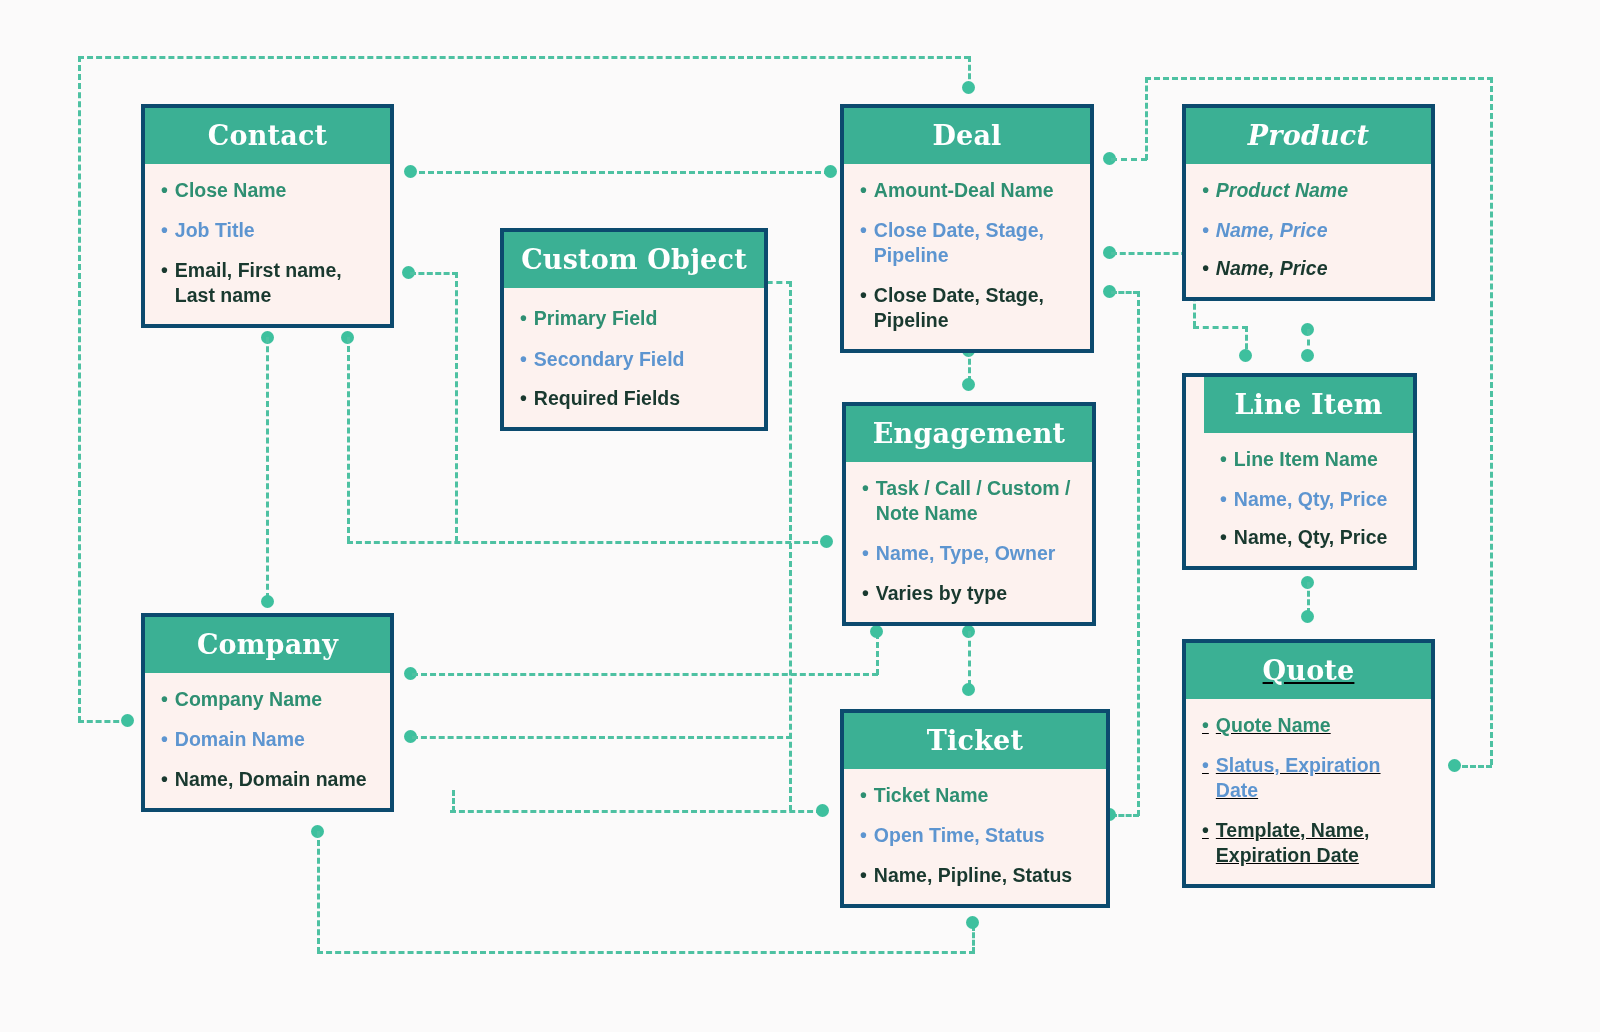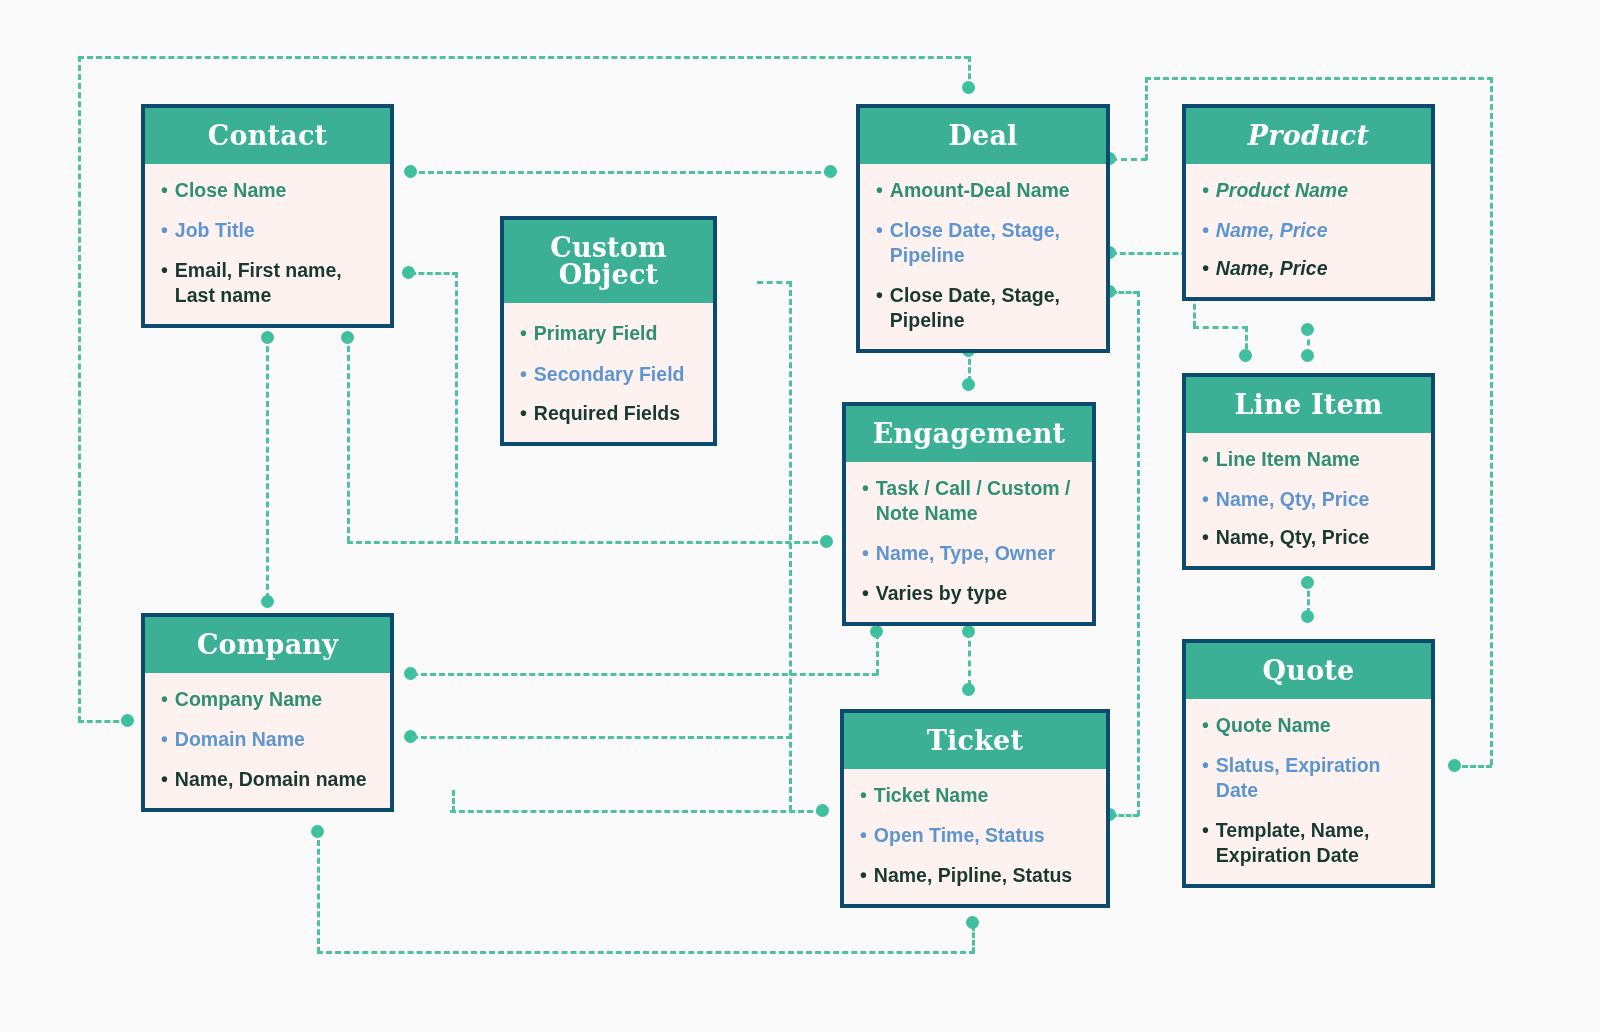--- a/index.html
+++ b/index.html
@@ -205,39 +205,39 @@
         <span class="dot">•</span>
         <span>Job Title</span>
       </div>
       <div class="field required">
         <span class="dot">•</span>
         <span>Email, First name, Last name</span>
       </div>
     </div>
   </div>
 
-  <div class="card" style="left:500px; top:216px; width:217px;">
+  <div class="card" style="left:500px; top:228px; width:268px;">
     <div class="card-header">Custom Object</div>
     <div class="card-body" style="padding-top:18px;">
       <div class="field primary" style="margin-bottom:16px;">
         <span class="dot">•</span>
         <span>Primary Field</span>
       </div>
       <div class="field secondary" style="margin-bottom:14px;">
         <span class="dot">•</span>
         <span>Secondary Field</span>
       </div>
       <div class="field required">
         <span class="dot">•</span>
         <span>Required Fields</span>
       </div>
     </div>
   </div>
 
-  <div class="card" style="left:840px; top:104px; width:254px;margin-left:16px;">
+  <div class="card" style="left:840px; top:104px; width:254px;">
     <div class="card-header">Deal</div>
     <div class="card-body">
       <div class="field primary">
         <span class="dot">•</span>
         <span>Amount-Deal Name</span>
       </div>
       <div class="field secondary">
         <span class="dot">•</span>
         <span>Close Date, Stage, Pipeline</span>
       </div>
@@ -277,21 +277,21 @@
         <span class="dot">•</span>
         <span>Name, Type, Owner</span>
       </div>
       <div class="field required">
         <span class="dot">•</span>
         <span>Varies by type</span>
       </div>
     </div>
   </div>
 
-  <div class="card" style="left:1182px; top:373px; width:253px;">
+  <div class="card" style="left:1182px; top:373px; width:235px;padding-left:18px;">
     <div class="card-header">Line Item</div>
     <div class="card-body">
       <div class="field primary">
         <span class="dot">•</span>
         <span>Line Item Name</span>
       </div>
       <div class="field secondary" style="margin-bottom:13px;">
         <span class="dot">•</span>
         <span>Name, Qty, Price</span>
       </div>
@@ -331,21 +331,21 @@
         <span class="dot">•</span>
         <span>Open Time, Status</span>
       </div>
       <div class="field required">
         <span class="dot">•</span>
         <span>Name, Pipline, Status</span>
       </div>
     </div>
   </div>
 
-  <div class="card" style="left:1182px; top:639px; width:253px;">
+  <div class="card" style="left:1182px; top:639px; width:253px;text-decoration:underline;">
     <div class="card-header">Quote</div>
     <div class="card-body">
       <div class="field primary">
         <span class="dot">•</span>
         <span>Quote Name</span>
       </div>
       <div class="field secondary">
         <span class="dot">•</span>
         <span>Slatus, Expiration Date</span>
       </div>

